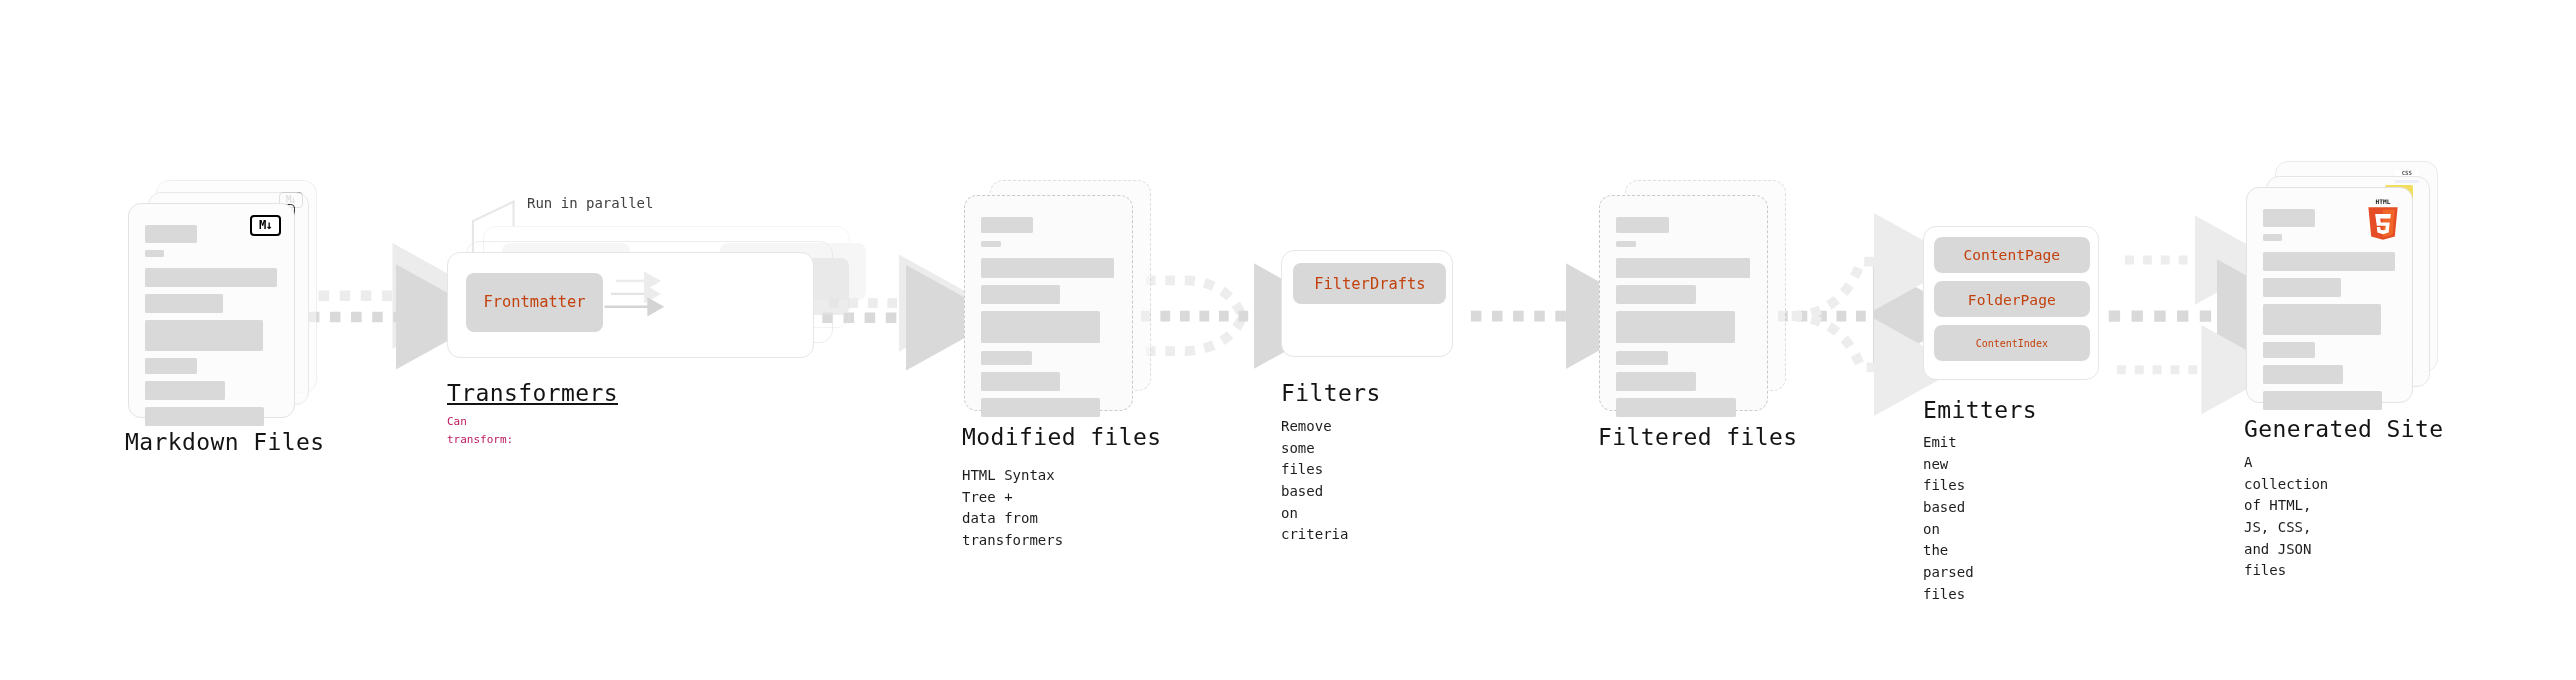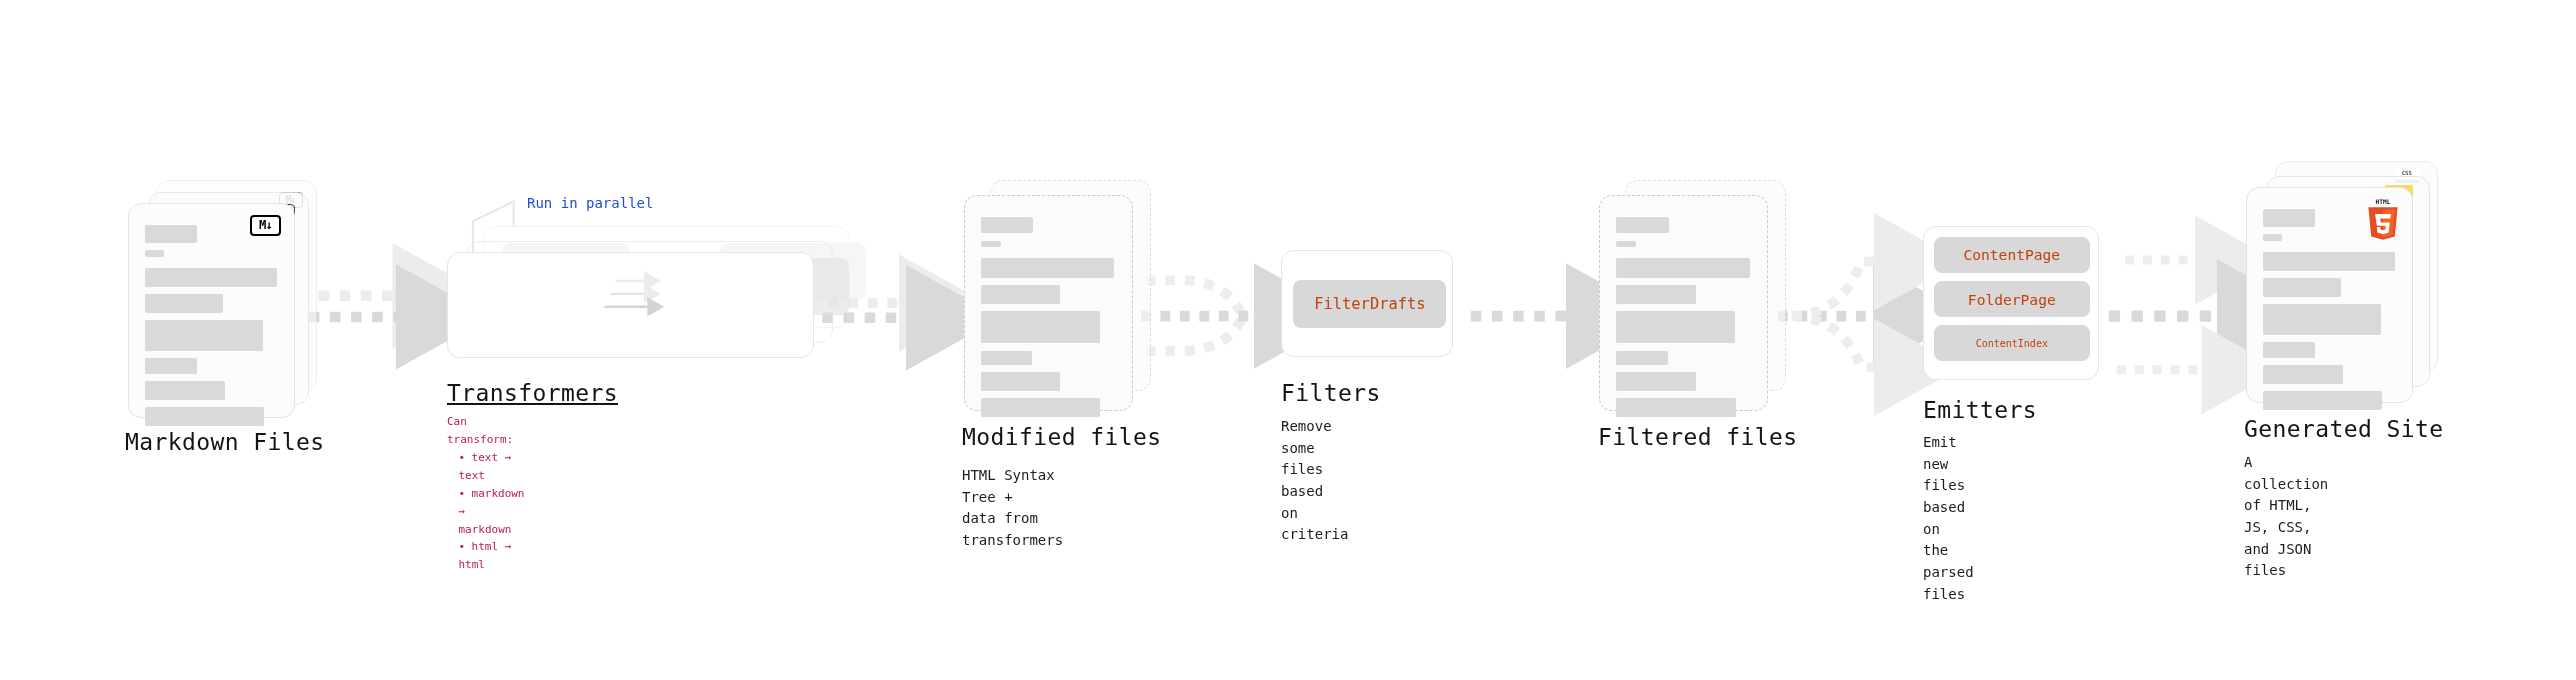--- a/index.html
+++ b/index.html
@@ -79,21 +79,21 @@
     position: absolute;
     font-size: 14px; color: #1d1d1d; line-height: 1.55; white-space: pre-line;
   }
   .desc-list { position: absolute; font-size: 11px; color: #be185d; line-height: 1.62; }
   .desc-list .lead { margin-bottom: 0.8px; }
   .desc-list ul { list-style: none; padding-left: 11.4px; }
   .desc-list li::before { content: "\2022"; margin-right: 6.5px; }
 
   .parallel-label {
     position: absolute;
-    font-size: 14px; color: #1d4ed8; white-space: nowrap; text-align: center;
+    font-size: 14px; color: #404040; white-space: nowrap; text-align: center;
   }
 
   svg.arrow-layer { position: absolute; left: 0; top: 0; pointer-events: none; }
 </style>
 </head>
 <body>
 
 <div id="canvas">
 
   <svg class="arrow-layer" width="2576" height="681" viewBox="0 0 3170 838">
@@ -175,20 +175,21 @@
       <div class="pill ghost" style="left:18px; top:16.3px; width:128px; height:57px;"></div>
       <div class="pill ghost" style="left:236px; top:16.3px; width:146px; height:57px;"></div>
     </div>
 
     <div class="groupbox" style="left:466px; top:241px; width:367px; height:102px; opacity:.7;">
       <div class="pill ghost2" style="left:18px; top:16.3px; width:128px; height:57px;"></div>
       <div class="pill ghost2" style="left:236px; top:16.3px; width:146px; height:57px;"></div>
     </div>
 
     <div class="groupbox" style="left:447px; top:252px; width:367px; height:106px; background:#fff;">
+      <div class="pill" style="left:18px; top:19.5px; width:137px; height:59px;">Frontmatter</div>
     </div>
 
     <svg class="arrow-layer" style="left:601px; top:268px;" width="146" height="89" viewBox="0 0 180 110">
       <defs>
         <marker id="ti1" markerWidth="8" markerHeight="8" refX="1" refY="4" orient="auto">
           <path d="M0,0 L7,4 L0,8 z" fill="#ececec"></path>
         </marker>
         <marker id="ti2" markerWidth="8" markerHeight="8" refX="1" refY="4" orient="auto">
           <path d="M0,0 L7,4 L0,8 z" fill="#d4d4d4"></path>
         </marker>
@@ -197,25 +198,20 @@
       <line x1="12" y1="32" x2="56" y2="32" stroke="#e4e4e4" stroke-width="3" marker-end="url(#ti1)"></line>
       <line x1="4" y1="48" x2="60" y2="48" stroke="#d4d4d4" stroke-width="3" marker-end="url(#ti2)"></line>
     </svg>
 
     <div class="parallel-label" style="left:527px; top:195px;">Run in parallel</div>
 
     <div class="title" style="left:447px; top:380px;text-decoration:underline;">Transformers</div>
 
     <div class="desc-list" style="left:447px; top:413px;">
       <div class="lead">Can transform:</div>
-      <ul>
-        <li>text → text</li>
-        <li>markdown → markdown</li>
-        <li>html → html</li>
-      </ul>
     </div>
   </div>
 
   <div class="node">
     <div class="card dashed" style="left:990px; top:180px; width:161px; height:211px; opacity:.6;"></div>
     <div class="card dashed" style="left:964px; top:195px; width:169px; height:216px;">
       <div class="bars">
         <div class="bar" style="width:52px;height:16.3px;"></div>
         <div class="bar" style="width:19.5px;height:6.5px;margin-bottom:11.4px;"></div>
         <div class="bar" style="width:133px;height:19.5px;"></div>
@@ -226,21 +222,21 @@
         <div class="bar" style="width:119px;height:18.7px;"></div>
       </div>
     </div>
     <div class="title" style="left:962px; top:424px;">Modified files</div>
     <div class="desc" style="left:962px; top:465px;">HTML Syntax Tree +
 data from transformers</div>
   </div>
 
   <div class="node">
     <div class="groupbox" style="left:1281px; top:250px; width:172px; height:107px; background:#fff;">
-      <div class="pill" style="left:11.4px; top:29px; width:153px; height:48px;">FilterDrafts</div>
+      <div class="pill" style="left:11.4px; top:12px; width:153px; height:41px;">FilterDrafts</div>
     </div>
     <div class="title" style="left:1281px; top:380px;">Filters</div>
     <div class="desc" style="left:1281px; top:416px;">Remove some files based
 on criteria</div>
   </div>
 
   <div class="node">
     <div class="card dashed" style="left:1625px; top:180px; width:161px; height:211px; opacity:.6;"></div>
     <div class="card dashed" style="left:1599px; top:195px; width:169px; height:216px;">
       <div class="bars">

